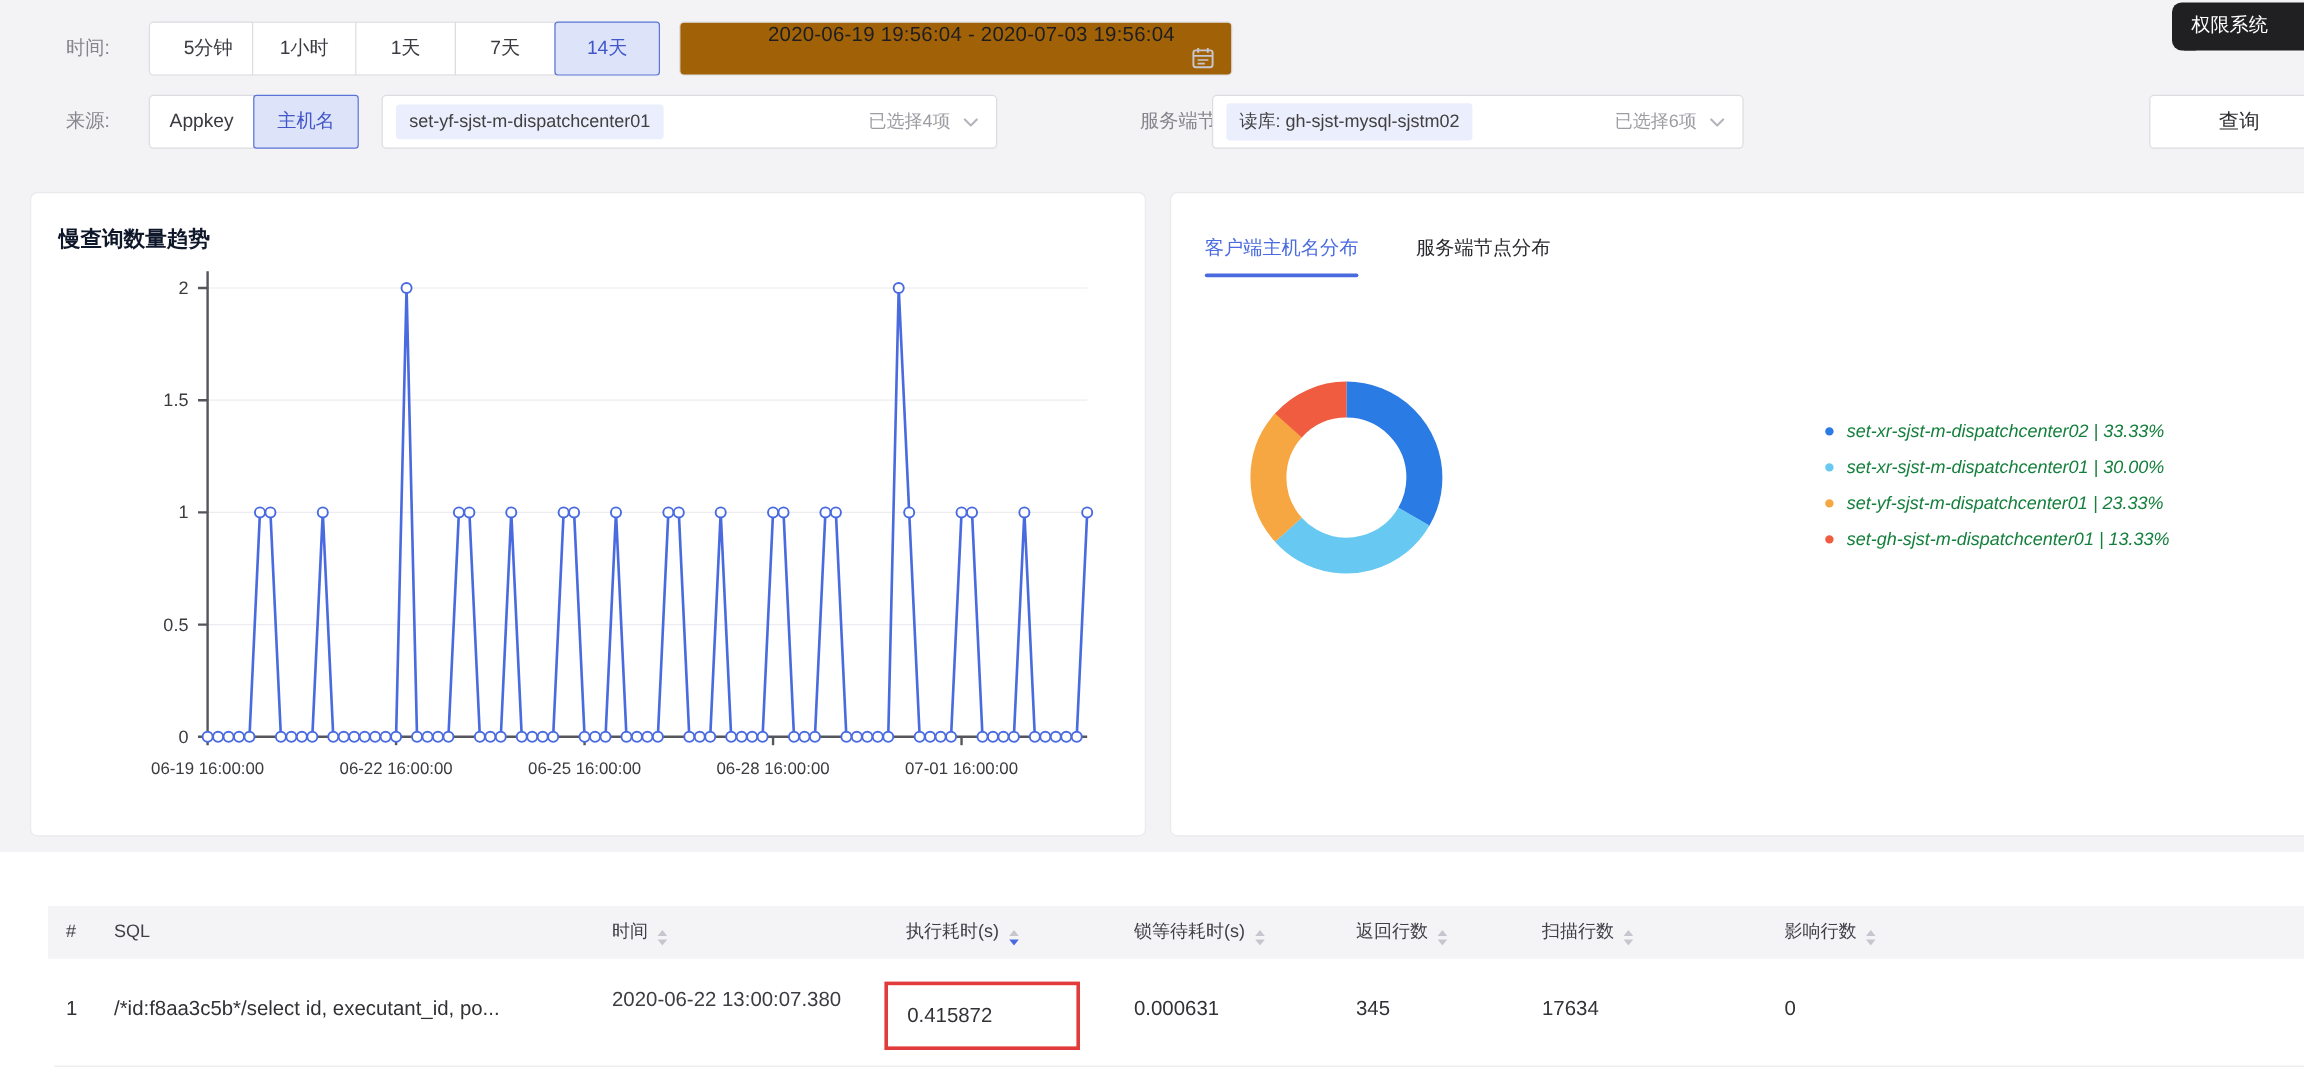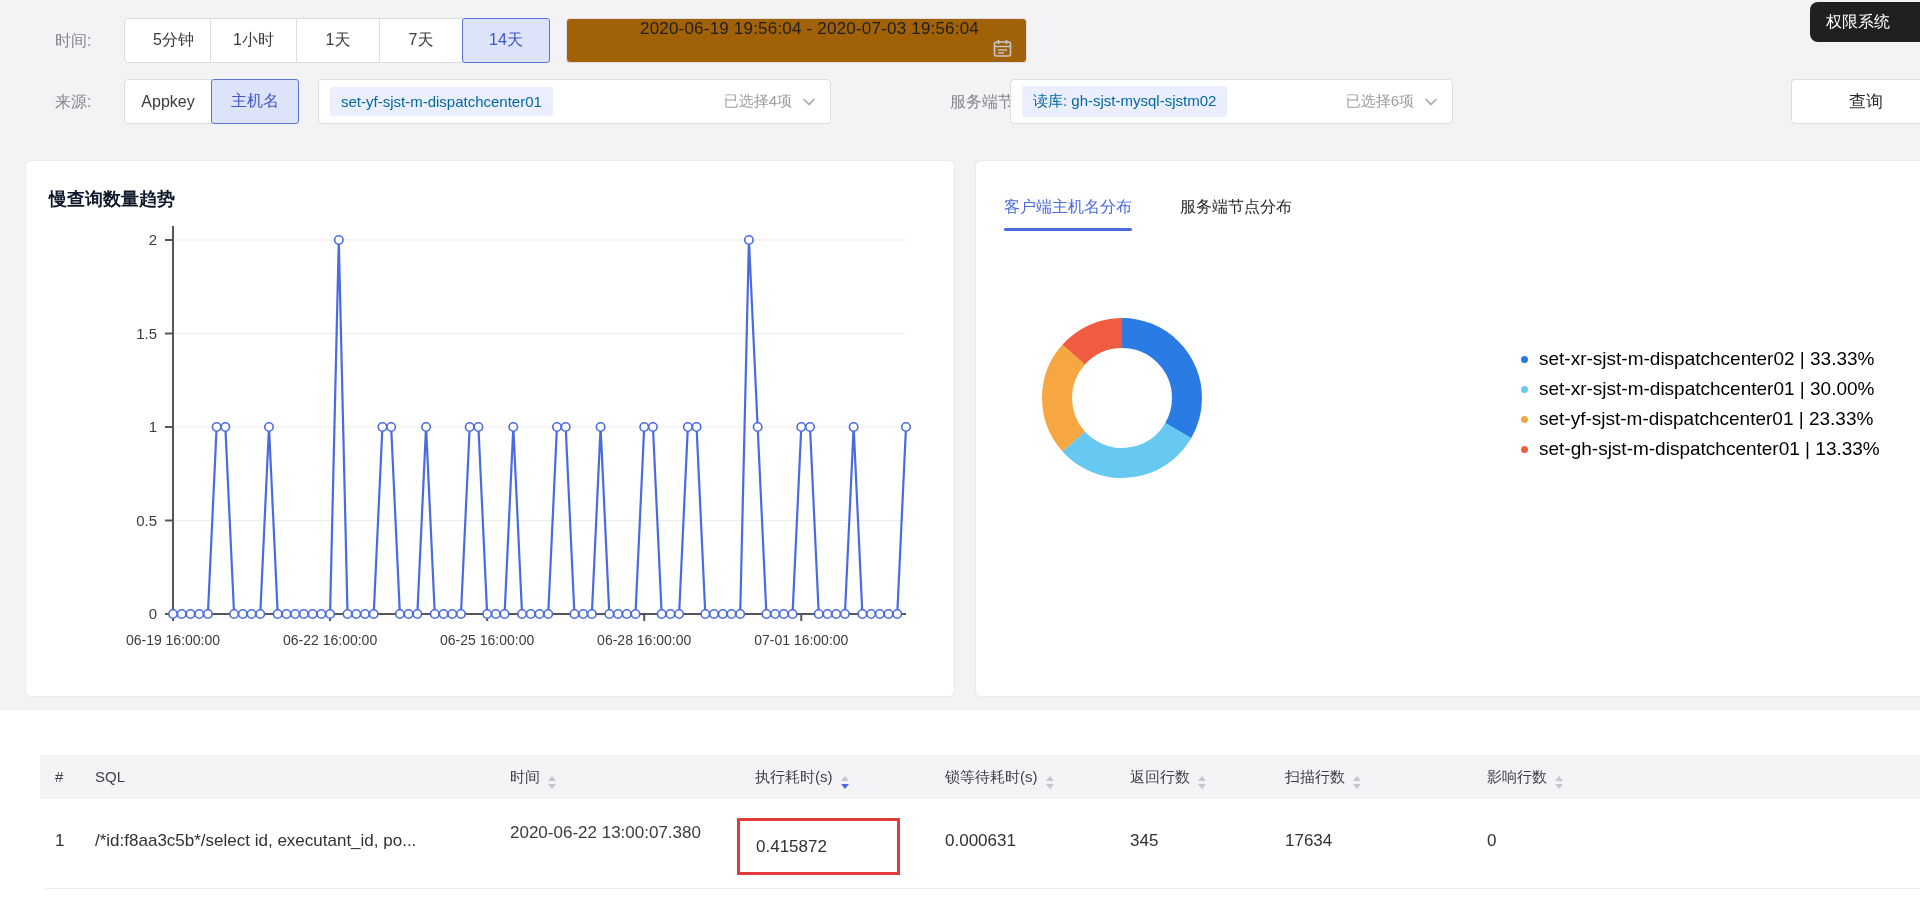--- a/index.html
+++ b/index.html
@@ -25,21 +25,21 @@
     position:absolute; height:45px; background:#a16207; border:1px solid #dcdce1; border-radius:4px;
     display:flex; align-items:center;flex-direction:column;
   }
   .datetext { font-size:17px; color:#1e1e22; padding-left:26px; letter-spacing:0.2px; }
   .cal { margin-left:auto; margin-right:14px; flex:none; }
   .selectbox {
     position:absolute; height:45px; background:#fff; border:1px solid #dcdce1; border-radius:4px;
     display:flex; align-items:center; cursor:pointer;
   }
   .tagchip {
-    margin-left:11px; background:#ebeefc; color:#0369a1; font-size:15px;
+    margin-left:11px; background:#ebeefc; color:#404040; font-size:15px;
     padding:6px 11px; border-radius:3px; white-space:nowrap;
   }
   .selcount { margin-left:auto; font-size:15px; color:#9d9da4; white-space:nowrap; }
   .chev { margin-left:10px; margin-right:14px; flex:none; }
   .querybtn {
     position:absolute; height:45px; background:#fff; border:1px solid #dcdce1; border-radius:4px;
     font-size:17px; color:#2b2b30; display:flex; align-items:center; justify-content:center;
     cursor:pointer; font-family:inherit;
   }
   .tooltip {
@@ -60,21 +60,21 @@
 
   #dist-card { left:975px; top:160px; width:968px; height:537px; }
   .tabs { position:absolute; left:28px; top:36px; display:flex; gap:48px; }
   .tab { font-size:16px; color:#2a2a2e; padding-bottom:13px; cursor:pointer; position:relative; }
   .tab.active { color:#4a6be0; }
   .tab.active::after { content:""; position:absolute; left:0; right:0; bottom:0; height:3px; background:#4a6be0; border-radius:2px; }
   #donut-svg { position:absolute; left:61px; top:152px; }
   #donut-legend { position:absolute; left:545px; top:183px; display:flex; flex-direction:column; }
   .lg-item { display:flex; align-items:center; height:30px; }
   .lg-dot { width:7px; height:7px; border-radius:50%; margin-right:11px; flex:none; }
-  .lg-txt { font-size:19px; color:#000000; white-space:nowrap; }
+  .lg-txt { font-size:15px; color:#15803d; white-space:nowrap;font-style:italic; }
 
   
   .thead { position:absolute; left:40px; top:755px; width:1880px; height:44px; background:#f4f4f7; }
   .th { position:absolute; top:0; height:44px; line-height:44px; font-size:15px; color:#3f3f46; white-space:nowrap; }
   .sort { display:inline-flex; flex-direction:column; gap:3px; margin-left:8px; vertical-align:1px; }
   .sort i { display:block; width:0; height:0; border-left:4.5px solid transparent; border-right:4.5px solid transparent; }
   .sort .up { border-bottom:5px solid #c6c6ce; }
   .sort .down { border-top:5px solid #c6c6ce; }
   .sort.desc .down { border-top-color:#4a6be0; }
   .trow { position:absolute; left:40px; top:799px; width:1880px; height:88px; background:#fff; }

